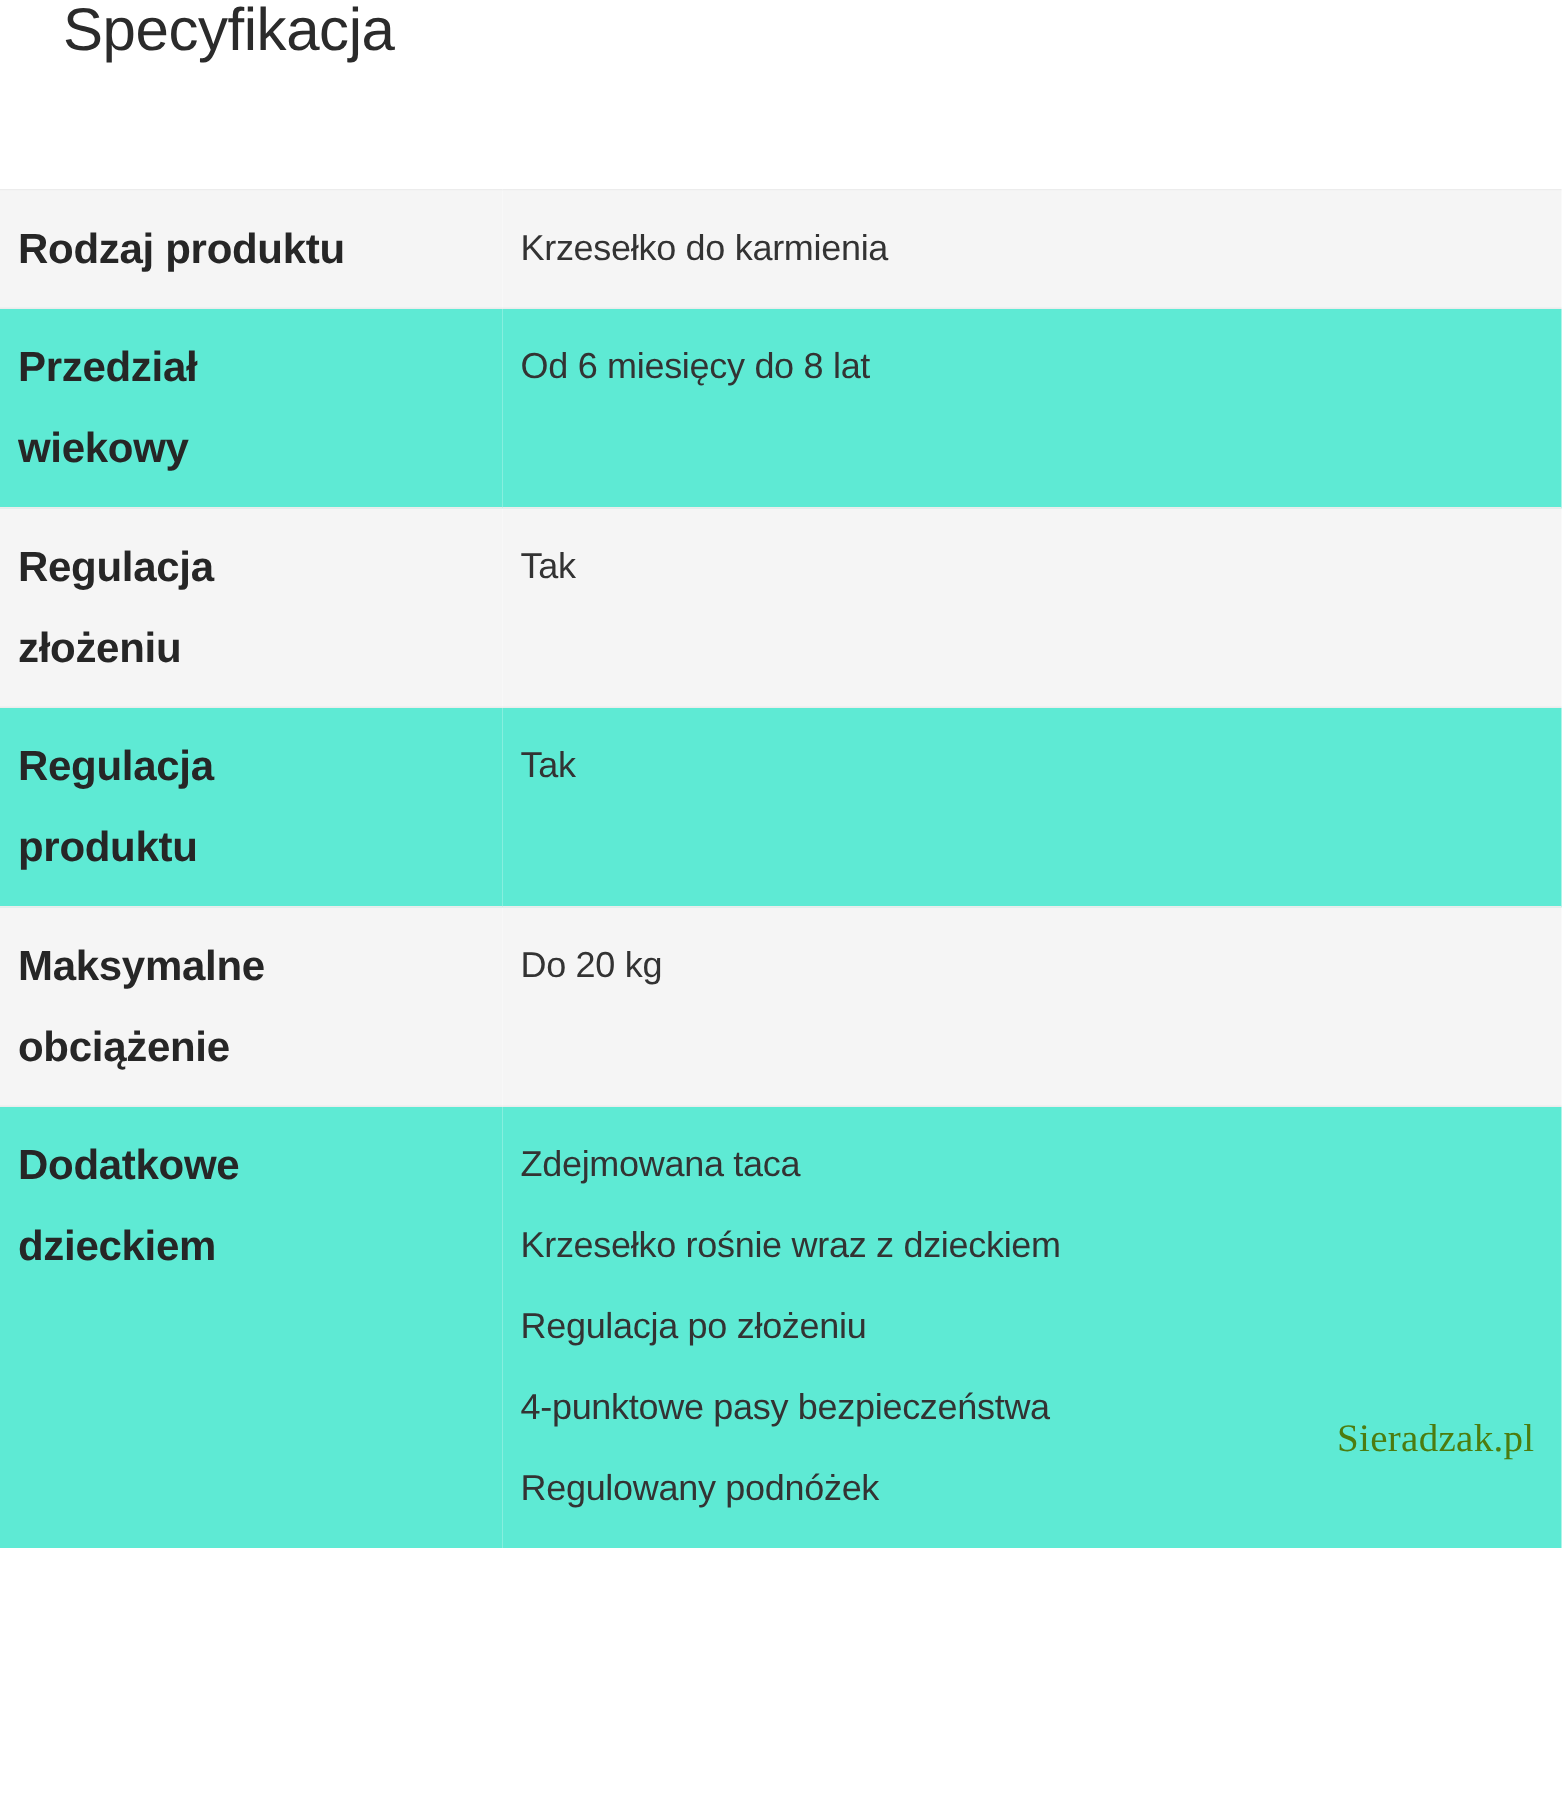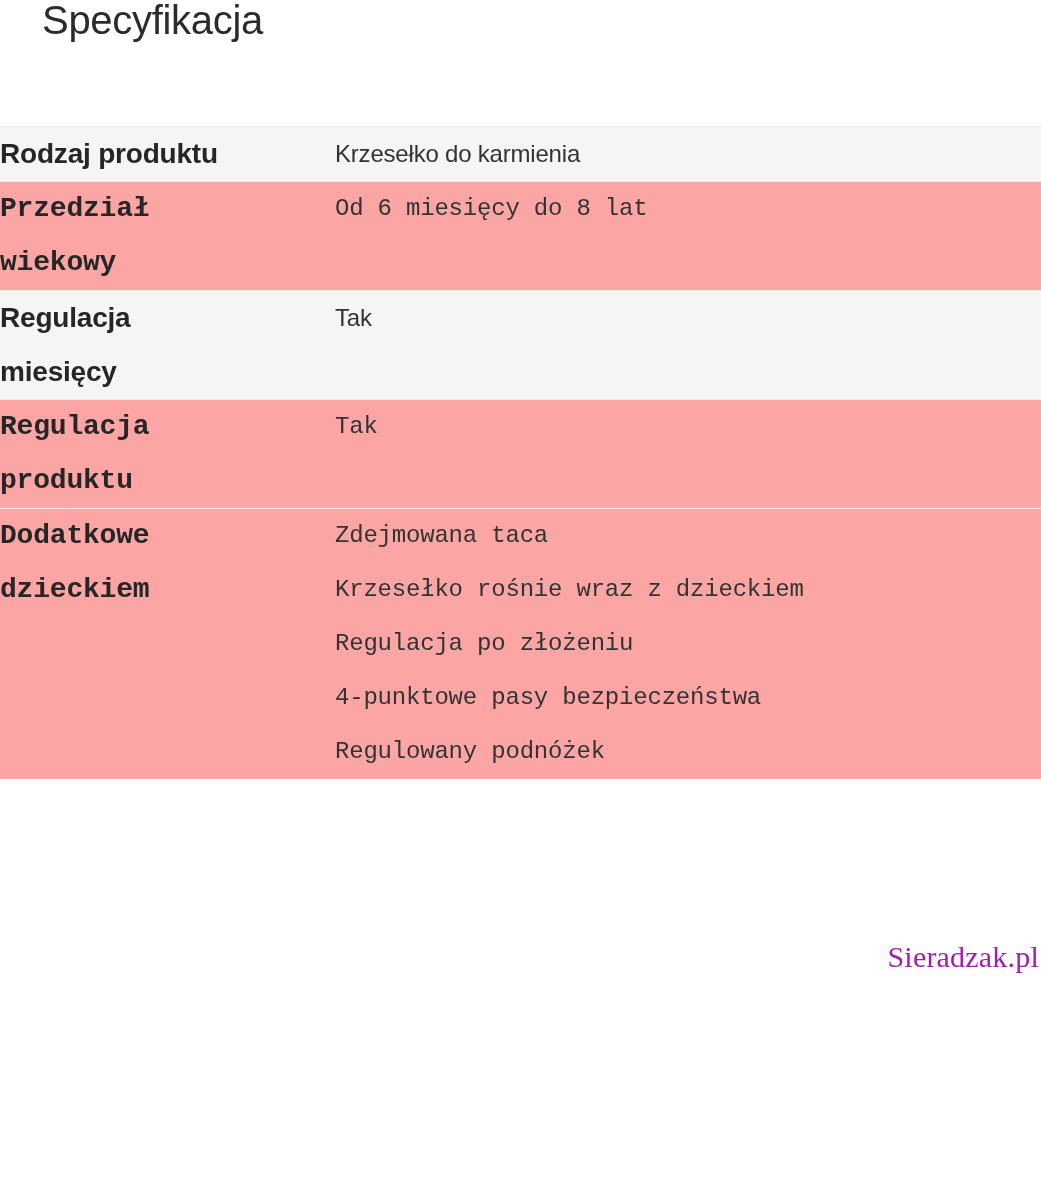--- a/index.html
+++ b/index.html
@@ -42,26 +42,25 @@
     border-collapse: collapse;
     table-layout: fixed;
   }
   .spec-row {
     border-top: 1px solid #ececec;
   }
   .spec-row.shaded {
     background: #f5f5f5;
   }
   .spec-row.plain {
-    background: #fca5a5;
-    font-family: Liberation Mono, monospace;
+    background: #5eead4;
   }
   .spec-row td {
     vertical-align: top;
-    padding: 0;
+    padding: 12px;
   }
   .cell-label {
     width: 335px;
     padding: 30px 10px 30px 42px;
     box-sizing: border-box;
     font-size: 28px;
     font-weight: 700;
     color: #262626;
     line-height: 54px;
     letter-spacing: -0.2px;
@@ -78,24 +77,24 @@
   .value-line {
     display: block;
     white-space: nowrap;
   }
   .label-line {
     display: block;
     white-space: nowrap;
   }
   .watermark {
     position: absolute;
-    right: 2px;
+    right: 18px;
     bottom: 14px;
-    font-size: 30px;
-    color: #a21caf;
+    font-size: 26px;
+    color: #4d7c0f;
     font-family: "Liberation Serif", serif;
     letter-spacing: 0.2px;
   }
 </style>
 </head>
 <body>
 
 <div class="page">
 
   <h1 class="spec-title">Specyfikacja</h1>
@@ -117,33 +116,42 @@
             <span class="label-line">Przedział</span>
             <span class="label-line">wiekowy</span>
           </td>
           <td class="cell-value">
             <span class="value-line">Od 6 miesięcy do 8 lat</span>
           </td>
         </tr>
         <tr class="spec-row shaded">
           <td class="cell-label">
             <span class="label-line">Regulacja</span>
-            <span class="label-line">miesięcy</span>
+            <span class="label-line">złożeniu</span>
           </td>
           <td class="cell-value">
             <span class="value-line">Tak</span>
           </td>
         </tr>
         <tr class="spec-row plain">
           <td class="cell-label">
             <span class="label-line">Regulacja</span>
             <span class="label-line">produktu</span>
           </td>
           <td class="cell-value">
             <span class="value-line">Tak</span>
+          </td>
+        </tr>
+        <tr class="spec-row shaded">
+          <td class="cell-label">
+            <span class="label-line">Maksymalne</span>
+            <span class="label-line">obciążenie</span>
+          </td>
+          <td class="cell-value">
+            <span class="value-line">Do 20 kg</span>
           </td>
         </tr>
         <tr class="spec-row plain">
           <td class="cell-label">
             <span class="label-line">Dodatkowe</span>
             <span class="label-line">dzieckiem</span>
           </td>
           <td class="cell-value">
             <span class="value-line">Zdejmowana taca</span>
             <span class="value-line">Krzesełko rośnie wraz z dzieckiem</span>

